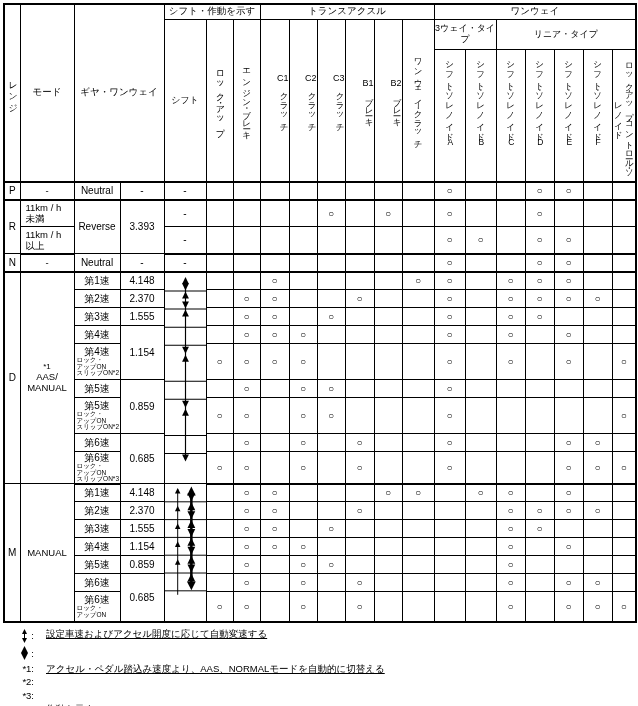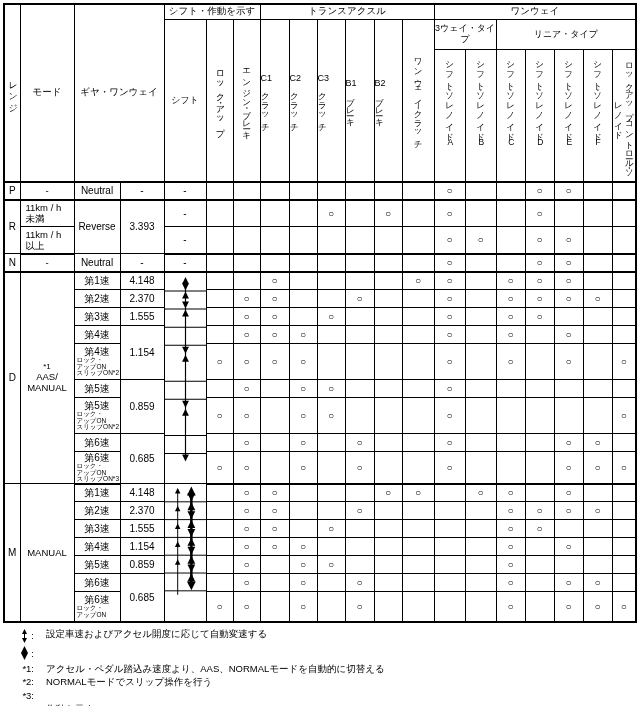--- a/index.html
+++ b/index.html
@@ -13,37 +13,37 @@
   .h2 th{font-size:9px;line-height:1.2;}
   .h3 th{vertical-align:top;padding-top:5px;}
   tbody tr:first-child td{border-top:2px solid #000;}
   tr.blk-end td{border-bottom:2px solid #000;}
   td{font-size:10px;}
   .v{writing-mode:vertical-rl;text-orientation:upright;display:inline-block;
      font-size:9px;letter-spacing:1px;line-height:1.1;}
   .sm{font-size:8.5px;letter-spacing:0.5px;}
   .wrap{max-height:122px;line-height:11px;letter-spacing:0;}
   .ct{font-size:9px;margin-bottom:2px;}
-  .cell-col{display:flex;flex-direction:column;align-items:flex-start;justify-content:center;height:100%;}
+  .cell-col{display:flex;flex-direction:column;align-items:flex-end;justify-content:center;height:100%;}
   td.left{text-align:left;padding-left:5px;}
   .mode-line{font-size:9.5px;line-height:11px;}
   .mode-note{font-size:8px;line-height:9px;}
   .gear-main{font-size:10px;line-height:11px;}
   .gear-sub{text-align:left;font-size:6.5px;line-height:6.5px;padding-left:2px;}
   .ratio-cell,.shift-cell{font-size:10px;}
   .range-cell{font-size:10px;}
   .circ{font-size:10px;line-height:10px;}
   td.shift-svg-cell{position:relative;padding:0;}
   td.shift-svg-cell svg{position:absolute;left:0;top:0;width:100%;height:100%;display:block;}
   .legend{margin-top:5px;padding-left:7px;}
   .legend-row{display:flex;align-items:flex-start;margin-bottom:1.5px;min-height:12px;}
   .legend-sym{width:24px;text-align:right;font-size:9.5px;flex:none;display:flex;
               justify-content:flex-end;align-items:center;}
   .legend-sym svg{display:block;margin-right:1px;}
-  .legend-text{margin-left:12px;font-size:9.5px;line-height:12px;}
+  .legend-text{margin-left:12px;font-size:9.5px;line-height:12px;text-decoration:underline;}
 </style>
 </head>
 <body>
 
 <div class="page">
   <table>
     <colgroup>
       <col style="width:16px">
         <col style="width:54px">
         <col style="width:46px">
@@ -655,21 +655,20 @@
             <polygon fill="#000" points="5.5,1 2,8 9,8"></polygon>
             <polygon fill="#000" points="5.5,15 2,8 9,8"></polygon>
           </svg>:</span>
       </div>
       <div class="legend-row">
         <span class="legend-sym">*1:</span>
         <span class="legend-text">アクセル・ペダル踏込み速度より、AAS、NORMALモードを自動的に切替える</span>
       </div>
       <div class="legend-row">
         <span class="legend-sym">*2:</span>
-        <span class="legend-text">NORMALモードでスリップ操作を行う</span>
       </div>
       <div class="legend-row">
         <span class="legend-sym">*3:</span>
       </div>
       <div class="legend-row">
         <span class="legend-sym">○:</span>
         <span class="legend-text">作動を示す</span>
       </div>
     </div>
 </div>

